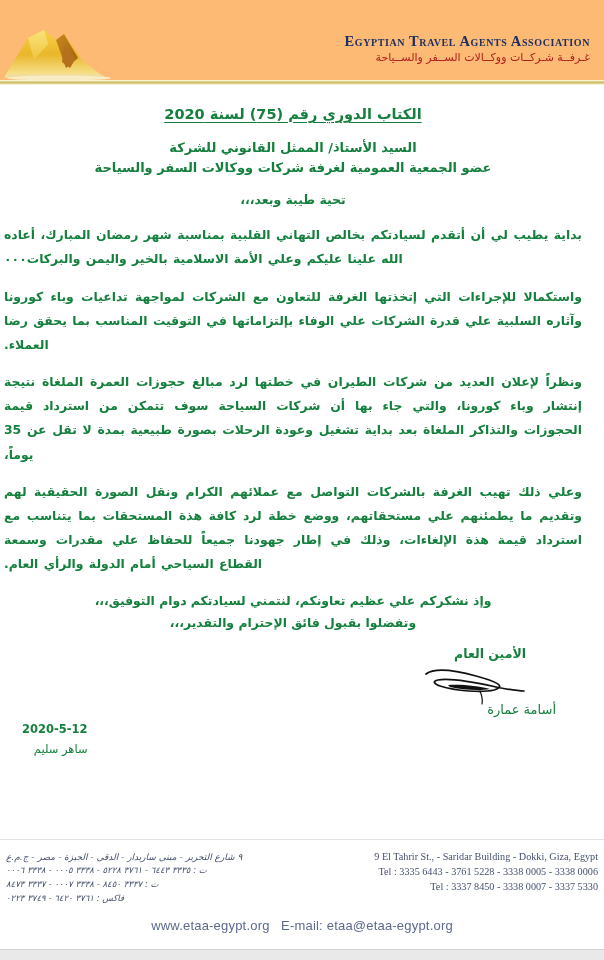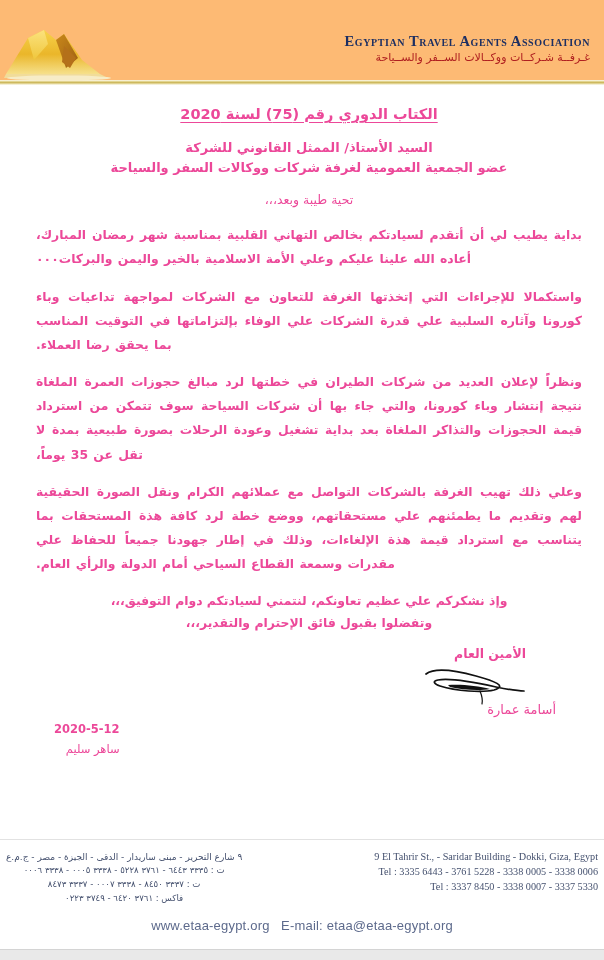--- a/index.html
+++ b/index.html
@@ -67,24 +67,24 @@
   .gold-rule {
     height: 5px;
     width: 100%;
     background: linear-gradient(to bottom,
         #ffffff 0%, #efe4ae 18%, #cdb95f 50%, #e8dca4 78%, #ffffff 100%);
   }
 
   
   .content {
     position: relative;
-    padding: 16px 22px 0 36px;
+    padding: 16px 22px 0 4px;
     direction: rtl;
     font-family: "DejaVu Sans", "Liberation Sans", sans-serif;
-    color: #ec4899;
+    color: #15803d;
   }
 
   .doc-title {
     text-align: center;
     font-size: 14.5px;
     font-weight: 700;
     text-decoration: underline;
     text-underline-offset: 3px;
     margin: 4px 0 14px 0;
     line-height: 1.3;
@@ -95,21 +95,21 @@
     font-size: 13px;
     font-weight: 700;
     line-height: 1.55;
     margin: 0 0 2px 0;
   }
   .addressee .ln2 { display: block; }
 
   .greeting {
     text-align: center;
     font-size: 12.5px;
-    font-weight: 400;
+    font-weight: 700;
     margin: 14px 0 16px 0;
   }
 
   p.para {
     text-align: justify;
     text-align-last: left;
     font-size: 12.4px;
     font-weight: 700;
     line-height: 1.95;
     margin: 0 0 13px 0;
@@ -191,27 +191,28 @@
   .foot-en {
     direction: ltr;
     text-align: right;
     font-size: 10.2px;
     line-height: 1.45;
     white-space: nowrap;
     margin-left: -14px;
   }
   .foot-ar {
     direction: rtl;
-    text-align: center;
+    text-align: left;
     font-family: "DejaVu Sans", sans-serif;
     font-size: 8.6px;
     line-height: 1.6;
     white-space: nowrap;
     margin-right: -10px;
     color: #44506e;
+    font-style: italic;
   }
   .foot-ar .addr { font-size: 9px; letter-spacing: 0.4px; }
   .foot-line { display: block; }
   .foot-web {
     text-align: center;
     font-family: "Liberation Sans", sans-serif;
     direction: ltr;
     font-size: 13px;
     color: #5d6a8c;
     margin-top: 12px;

